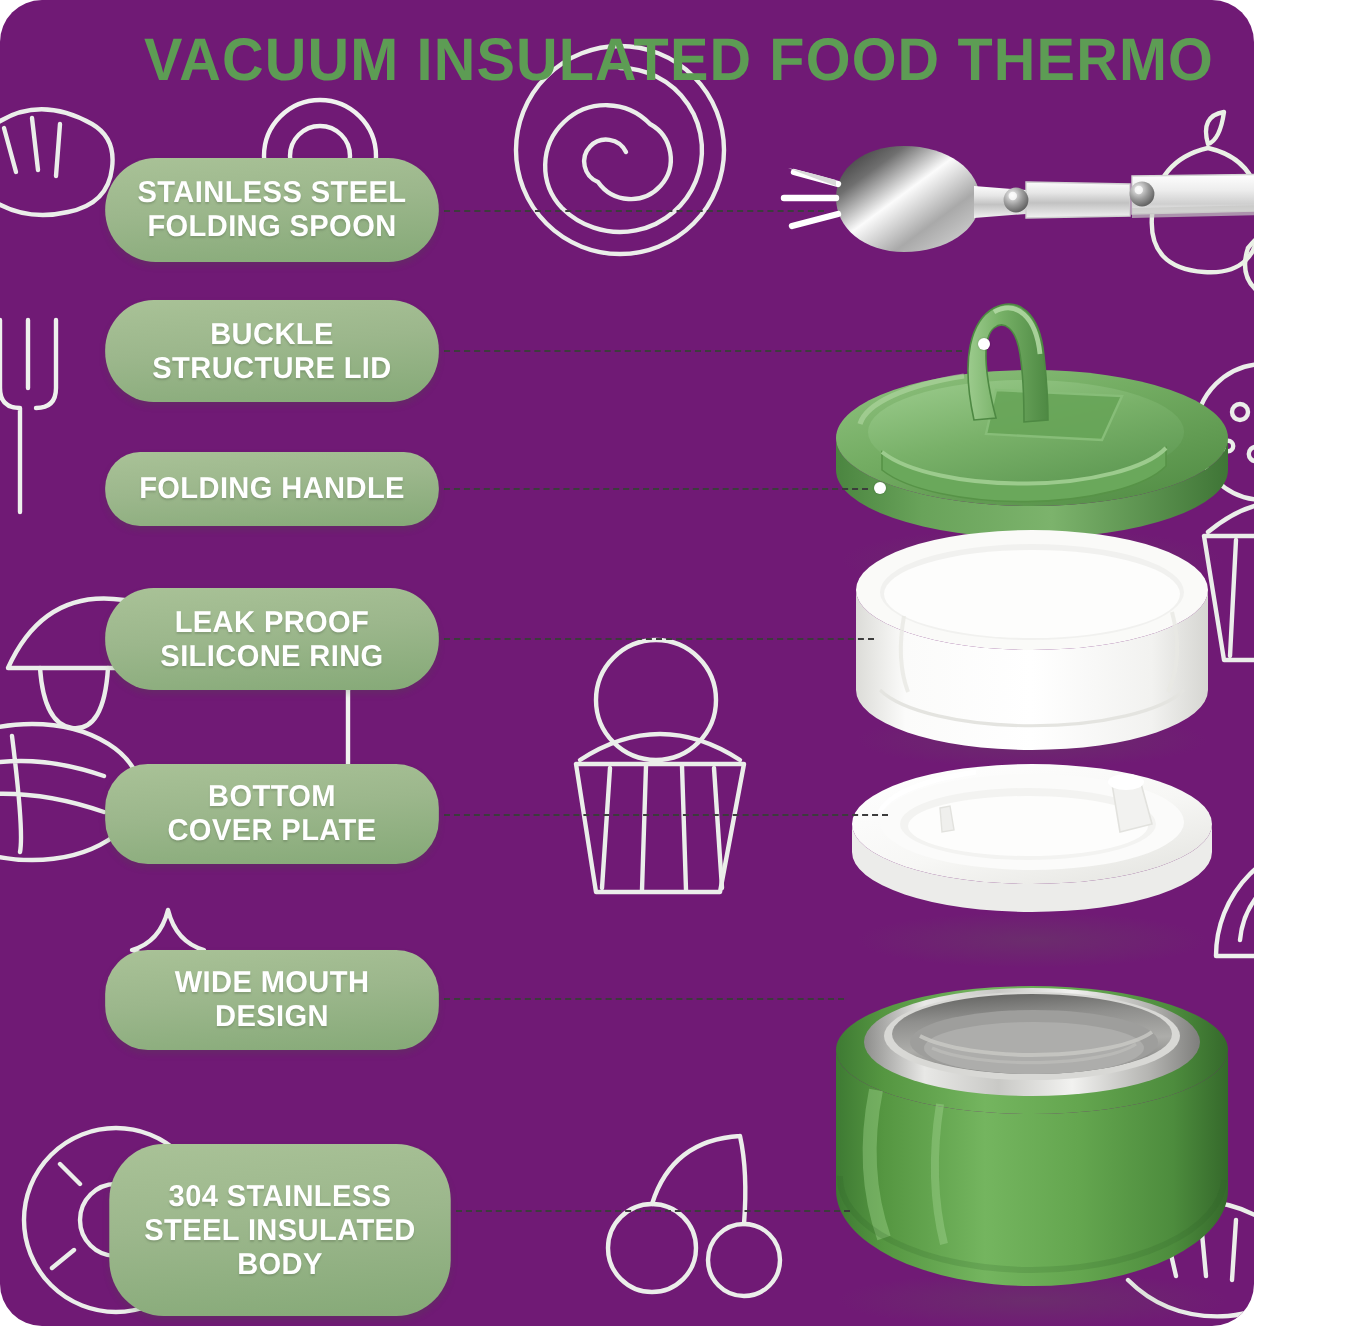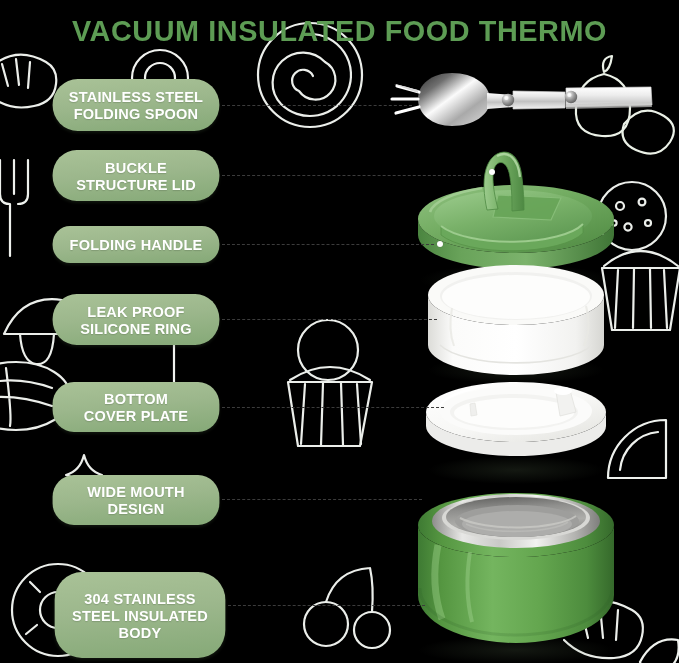--- a/index.html
+++ b/index.html
@@ -2,25 +2,26 @@
 <html><head>
 <meta charset="utf-8">
 <style>
   html, body {
     margin: 0;
     padding: 0;
     background: #ffffff;
   }
   #page {
     position: relative;
-    width: 679px;
+    width: 627px;
     height: 663px;
     overflow: hidden;
-    background: #000000;
+    background: #701a75;
     font-family: "Liberation Sans", sans-serif;
+    border-radius: 21px;
   }
   
   .bg-doodles {
     position: absolute;
     inset: 0;
     z-index: 0;
     pointer-events: none;
   }
   
   .title {

